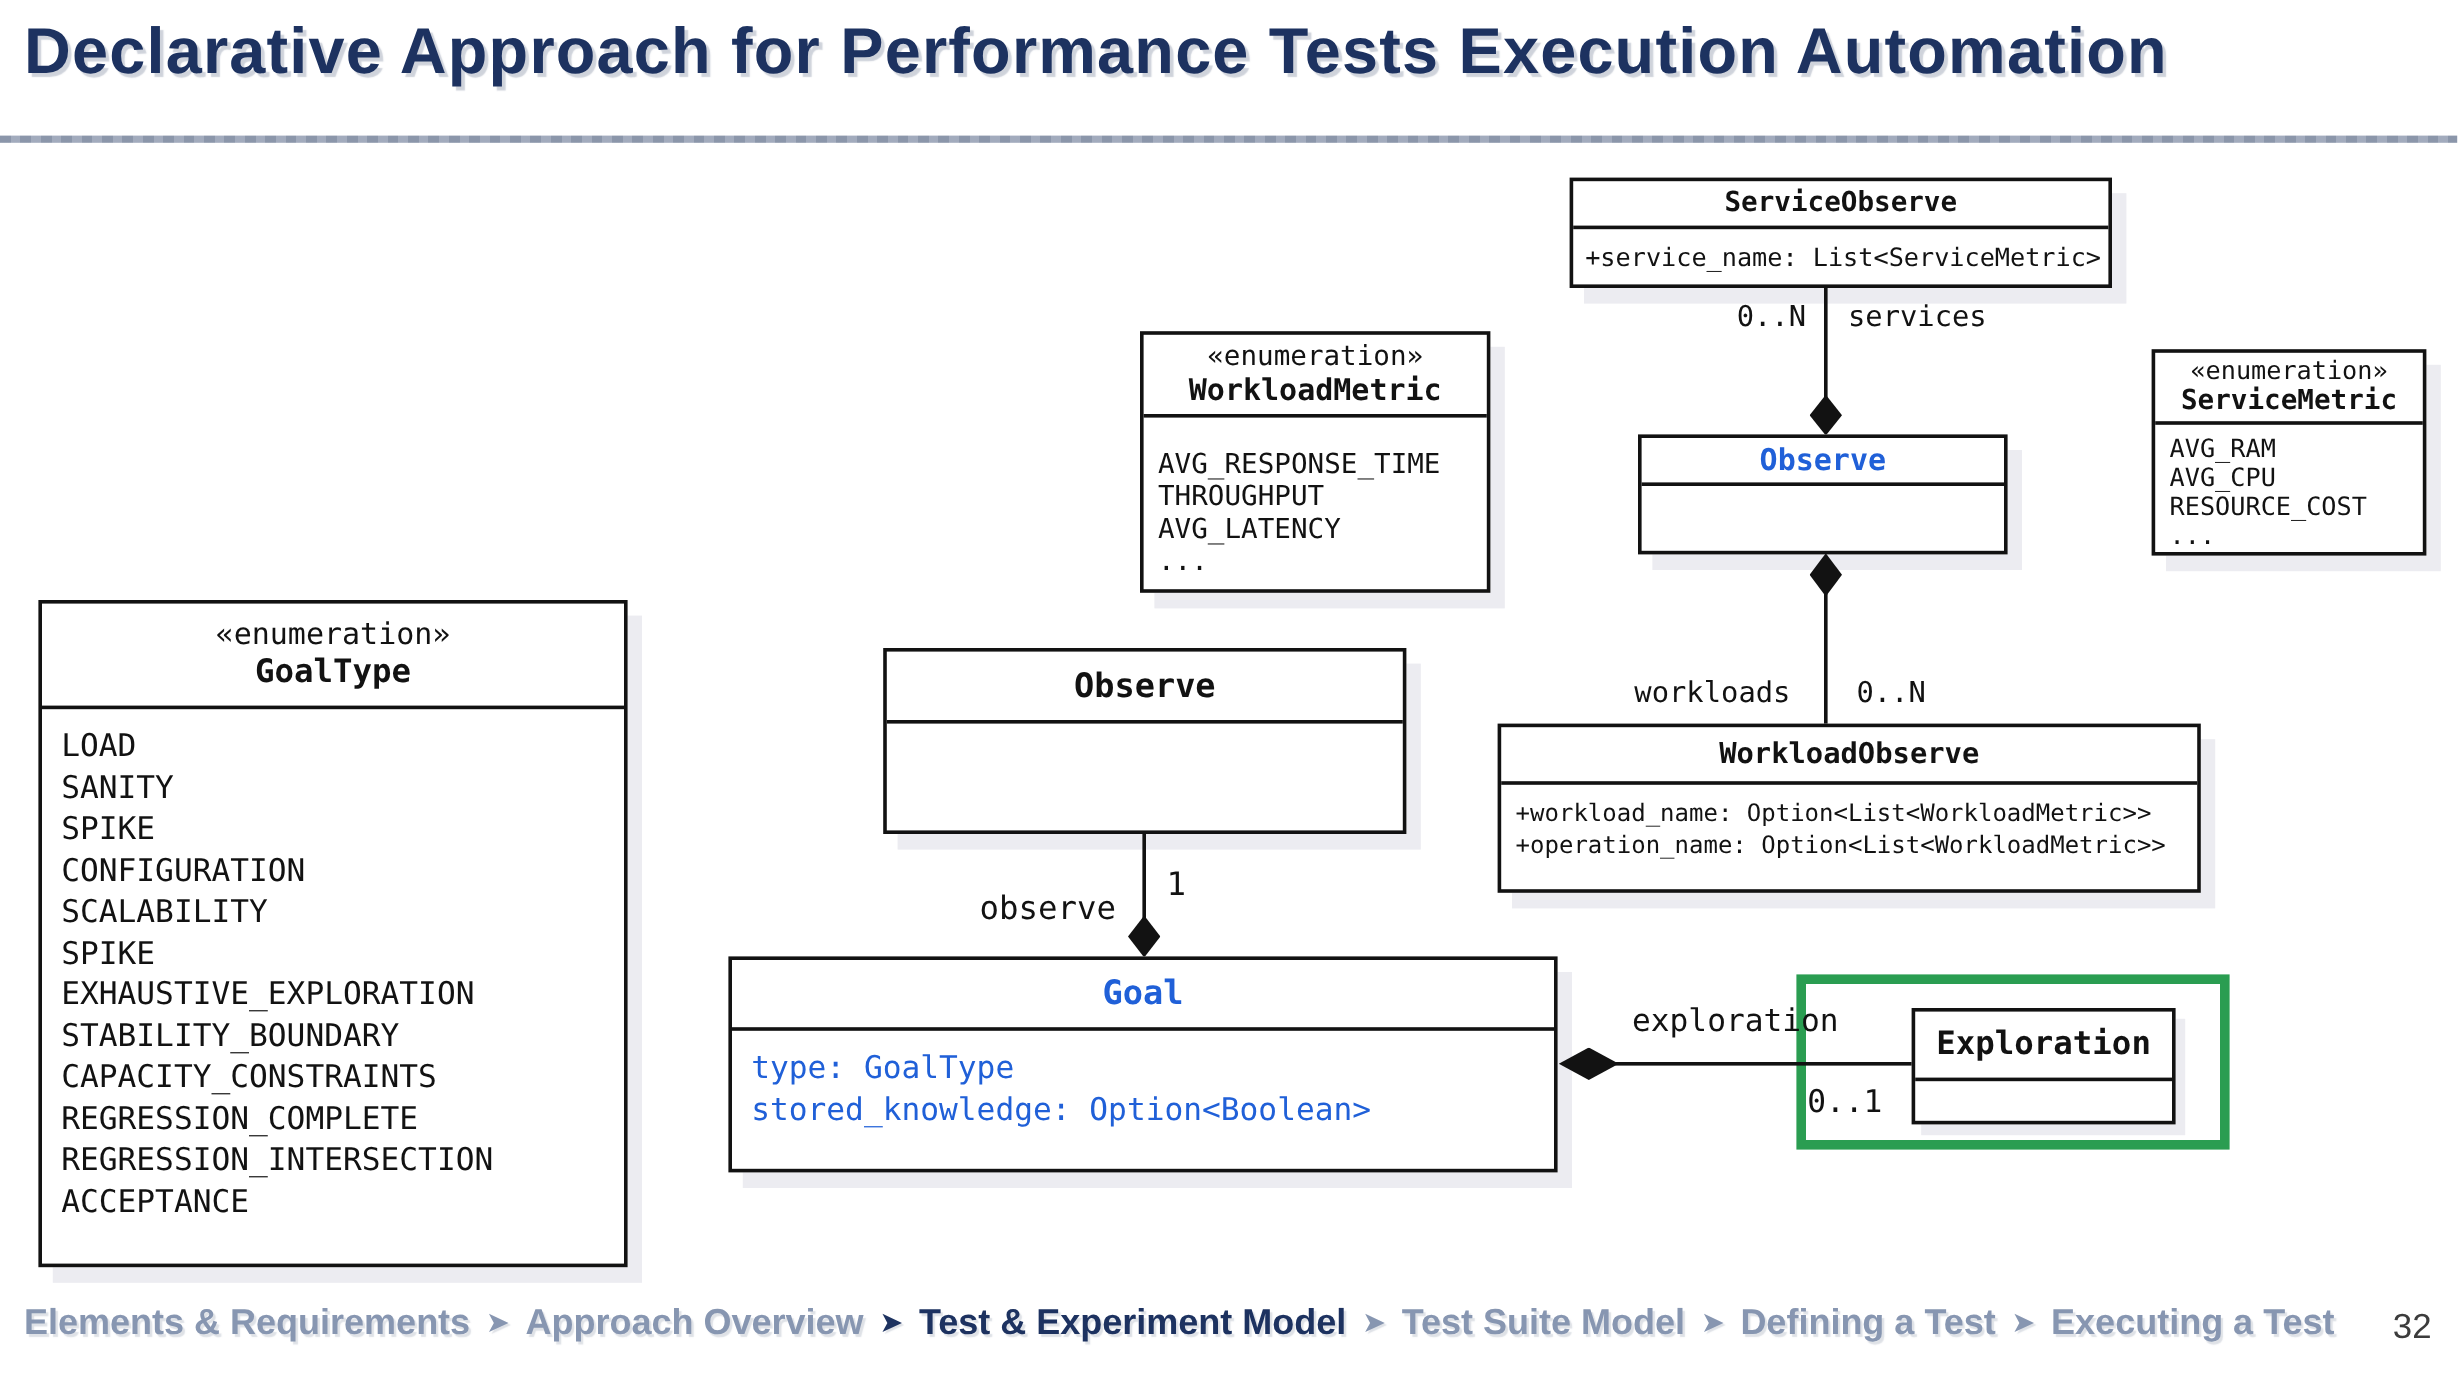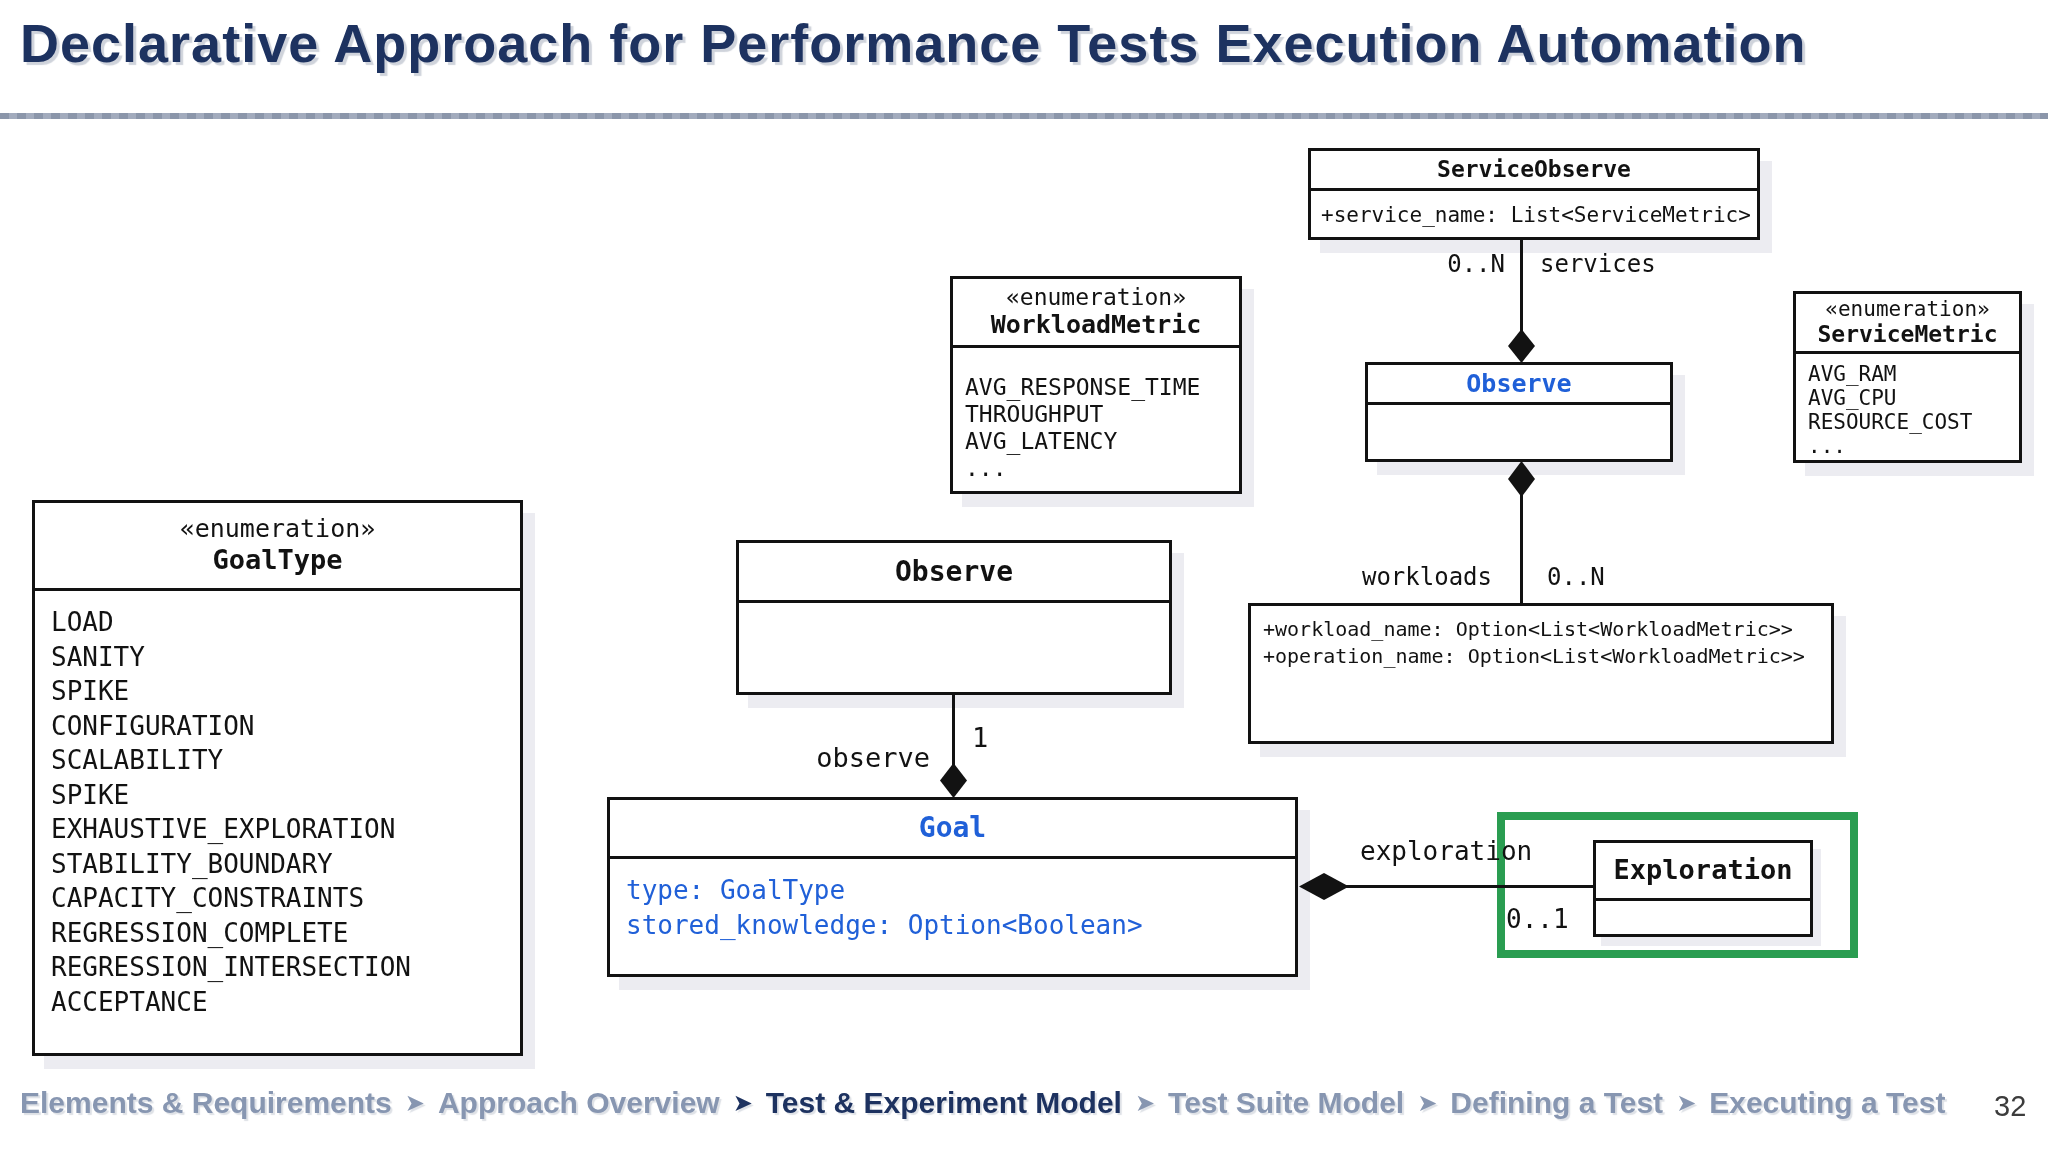--- a/index.html
+++ b/index.html
@@ -67,20 +67,23 @@
     </div>
     <div class="bd"></div>
   </div>
 
   <div class="diamond" style="left:1508px;top:461px;width:27px;height:36px;"></div>
   <div class="vline" style="left:1520px;top:495px;width:3px;height:109px;"></div>
   <div class="lbl" style="left:1360px;top:563px;width:132px;text-align:right;font-size:24px;">workloads</div>
   <div class="lbl" style="left:1547px;top:563px;font-size:24px;">0..N</div>
 
   <div class="uml" style="left:1248px;top:603px;width:586px;height:141px;">
+    <div class="hd" style="height:48px;">
+      <div class="nm" style="font-size:24px;">WorkloadObserve</div>
+    </div>
     <div class="bd" style="padding:10px 4px 0 12px;font-size:20px;line-height:27px;">
       <div>+workload_name: Option&lt;List&lt;WorkloadMetric&gt;&gt;</div>
       <div>+operation_name: Option&lt;List&lt;WorkloadMetric&gt;&gt;</div>
     </div>
   </div>
 
   <div class="uml" style="left:950px;top:276px;width:292px;height:218px;">
     <div class="hd" style="height:69px;">
       <div class="stereo" style="font-size:23px;">«enumeration»</div>
       <div class="nm" style="font-size:25px;">WorkloadMetric</div>

